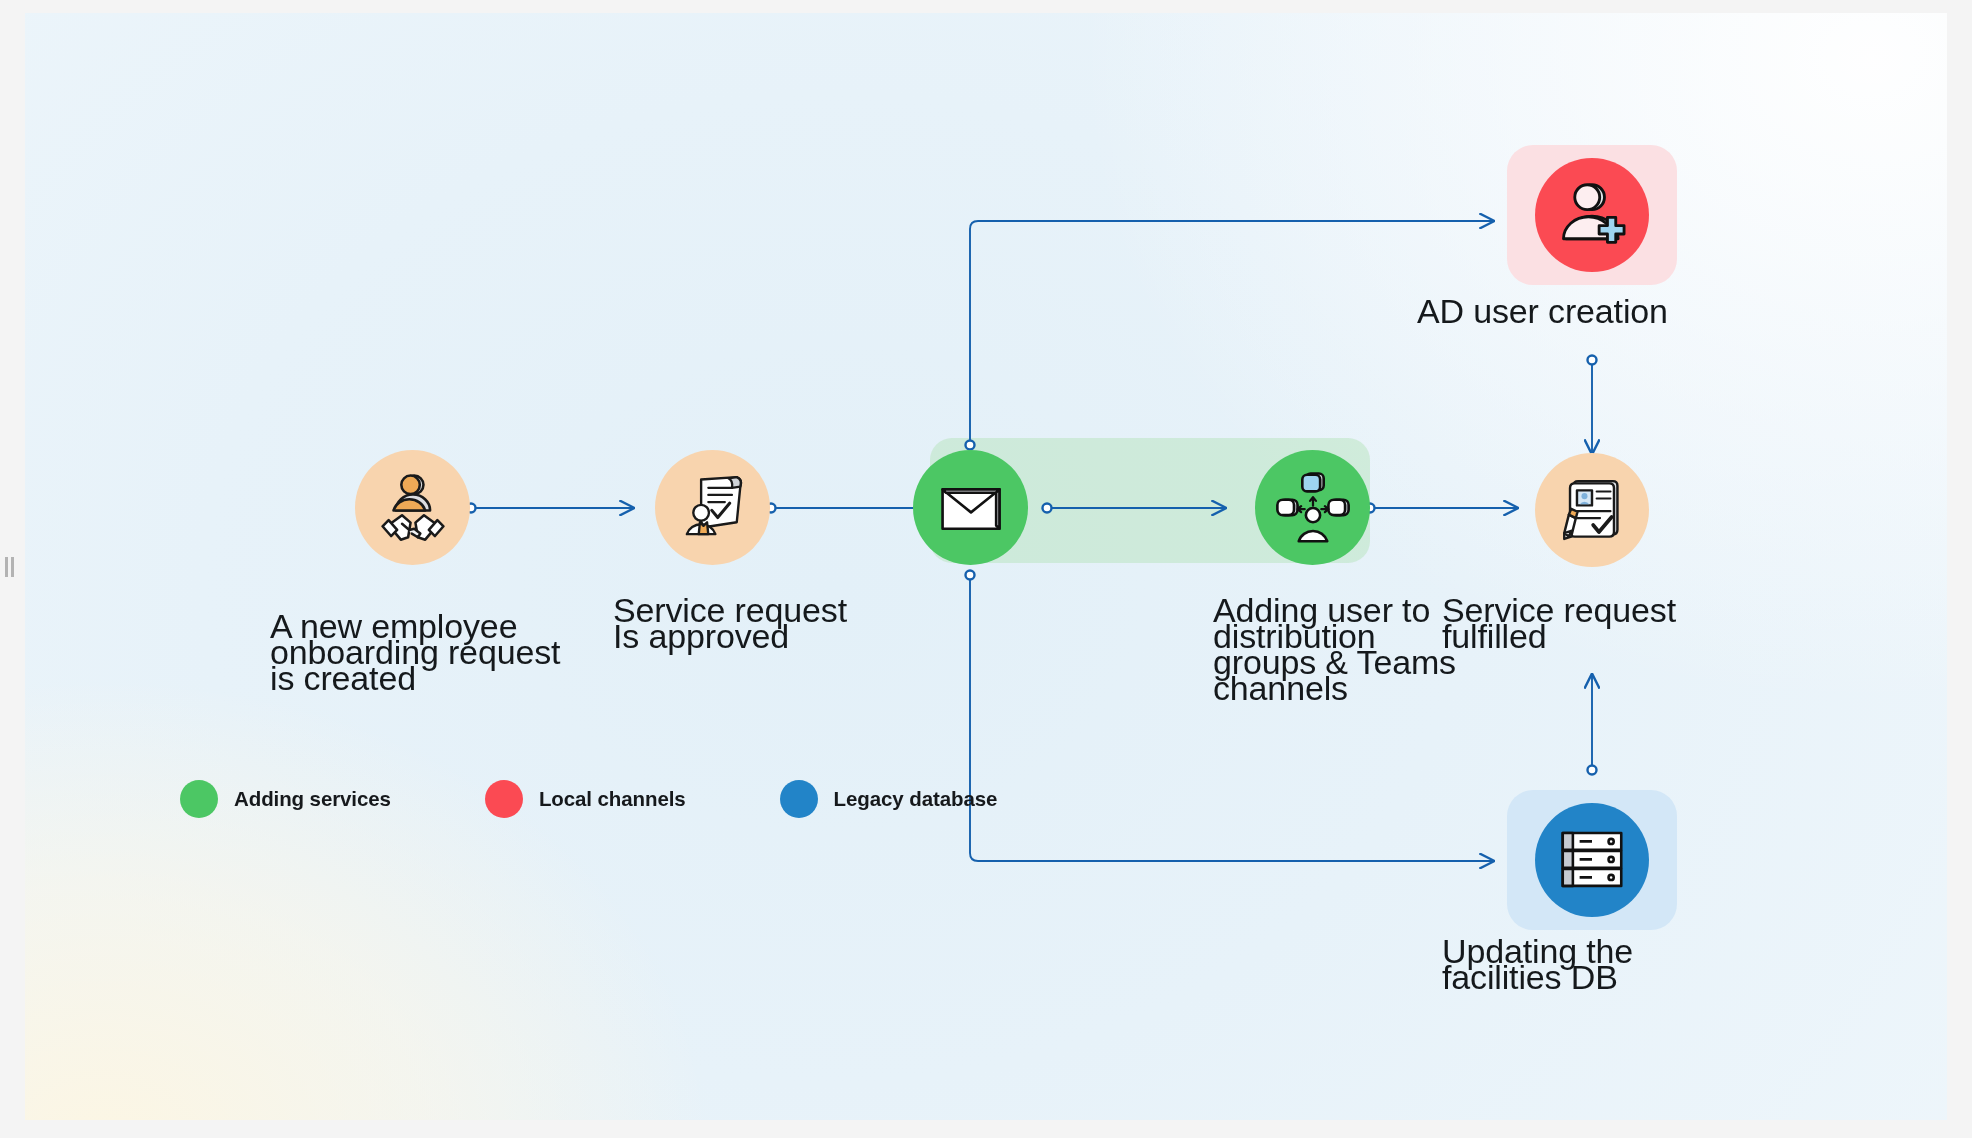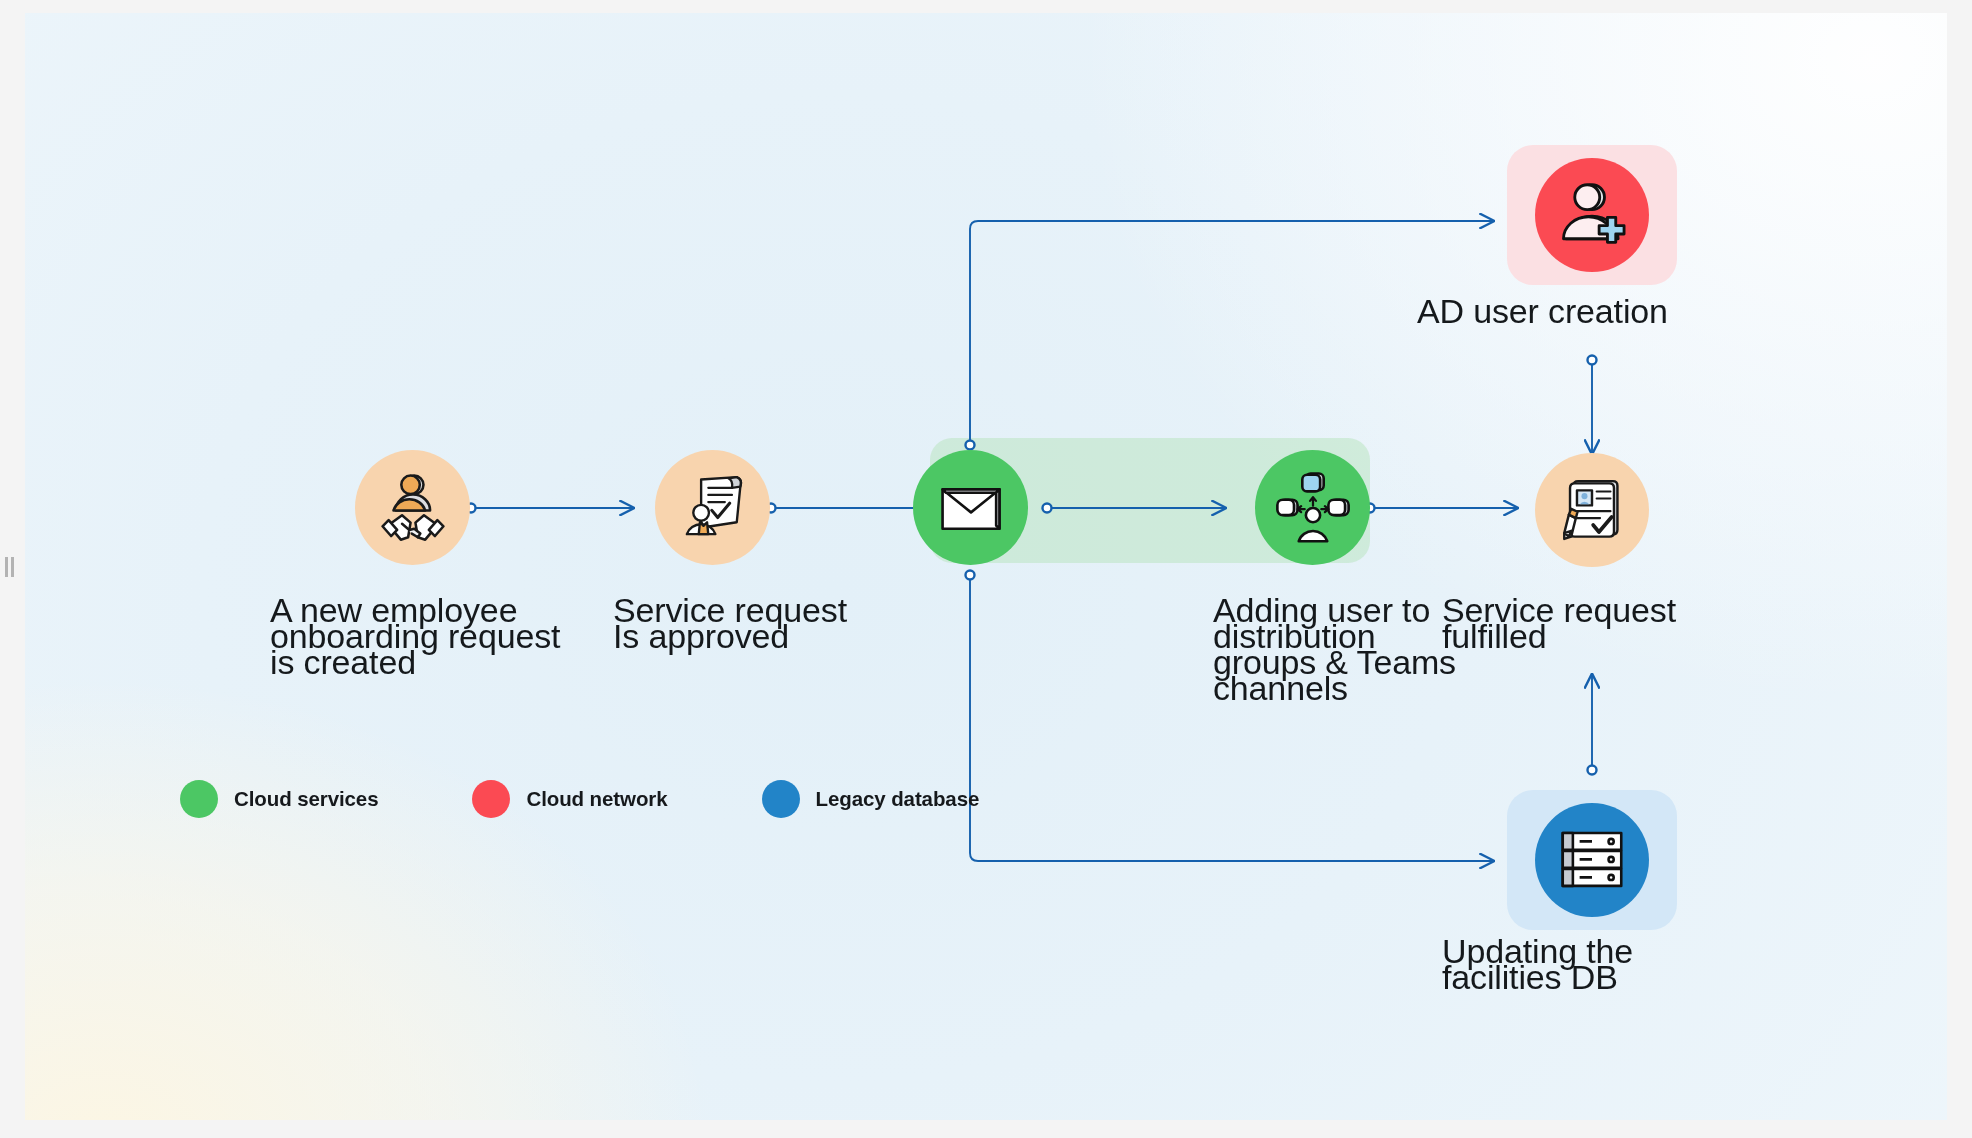--- a/index.html
+++ b/index.html
@@ -174,21 +174,21 @@
           <path d="M16 34 a13.5 12.5 0 0 1 26 0 z" fill="#eea956"></path>
           <path d="M30 44 l-7 -6 -11 8 l10 12 6 -2 z" fill="#ffffff"></path>
           <path d="M34 44 l7 -6 11 8 -10 12 -6 -2 z" fill="#ffffff"></path>
           <path d="M23 45 l6 5 4 -1 5 4 -2 3 -5 -3" fill="#f3f4f6"></path>
           <path d="M12 42 l-5 5 7 8 5 -5 z" fill="#ffffff"></path>
           <path d="M52 42 l5 5 -7 8 -5 -5 z" fill="#ffffff"></path>
         </g>
       </svg>
     </div>
   </div>
-  <div class="node-label" style="left:245px; top:584px; width:300px;">A new employee
+  <div class="node-label" style="left:245px; top:600px; width:300px;">A new employee
 onboarding request
 is created</div>
 
   <div class="node" style="left:630px; top:437px; width:115px; height:115px;">
     <div class="disc peach" style="left:0; top:0; width:115px; height:115px;">
       <svg width="76" height="76" viewBox="0 0 64 64">
         <g stroke="#1a1a1a" stroke-width="2" stroke-linejoin="round" stroke-linecap="round">
           <path d="M22 8 L52 6 q5 2 3 8 L52 44 L26 48 q-5 -2 -4 -9 z" fill="#ffffff"></path>
           <path d="M52 6 q5 2 3 8 l-7 1 q1 -6 -3 -8z" fill="#cfd3d8"></path>
           <path d="M28 15 h20 M28 21 h20 M28 27 h14" stroke-width="1.8" fill="none"></path>
@@ -294,26 +294,26 @@
       </svg>
     </div>
   </div>
   <div class="node-label" style="left:1417px; top:584px; width:320px;">Service request
 fulfilled</div>
 
   <div id="legend">
 
     <div class="legend-item">
       <span class="legend-dot" style="background:#4cc764;"></span>
-      <span class="legend-label">Cloud services</span>
+      <span class="legend-label">Adding services</span>
     </div>
 
     <div class="legend-item" style="margin-left:34px;">
       <span class="legend-dot" style="background:#fb4a53;"></span>
-      <span class="legend-label">Cloud network</span>
+      <span class="legend-label">Local channels</span>
     </div>
 
     <div class="legend-item" style="margin-left:34px; margin-right:0;text-align:center;">
       <span class="legend-dot" style="background:#2284c8;"></span>
       <span class="legend-label">Legacy database</span>
     </div>
 
   </div>
 
 </div>

